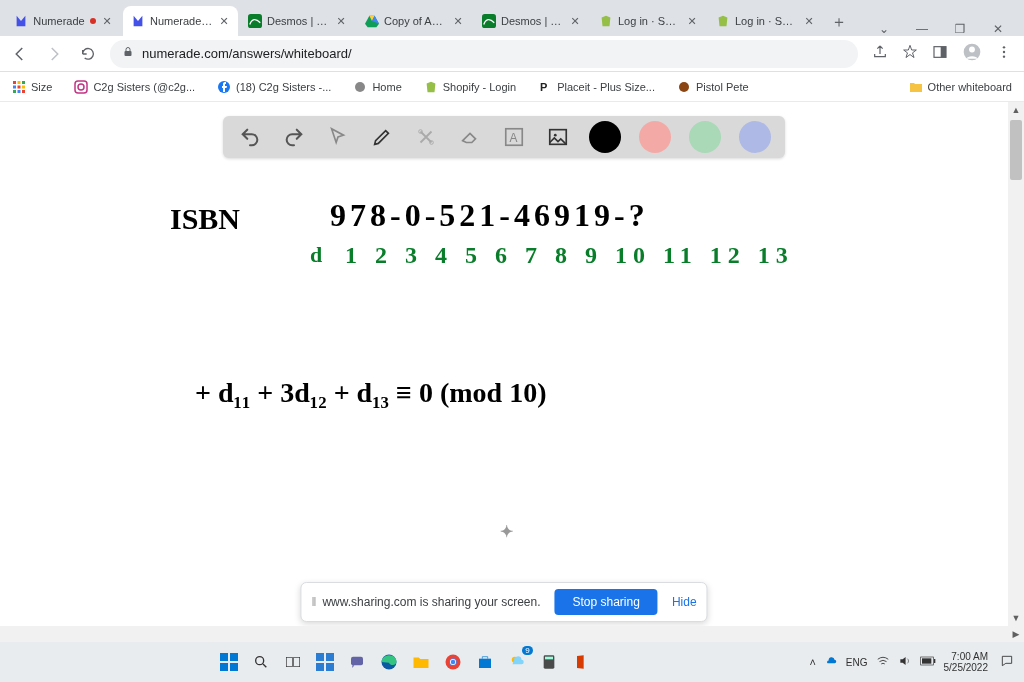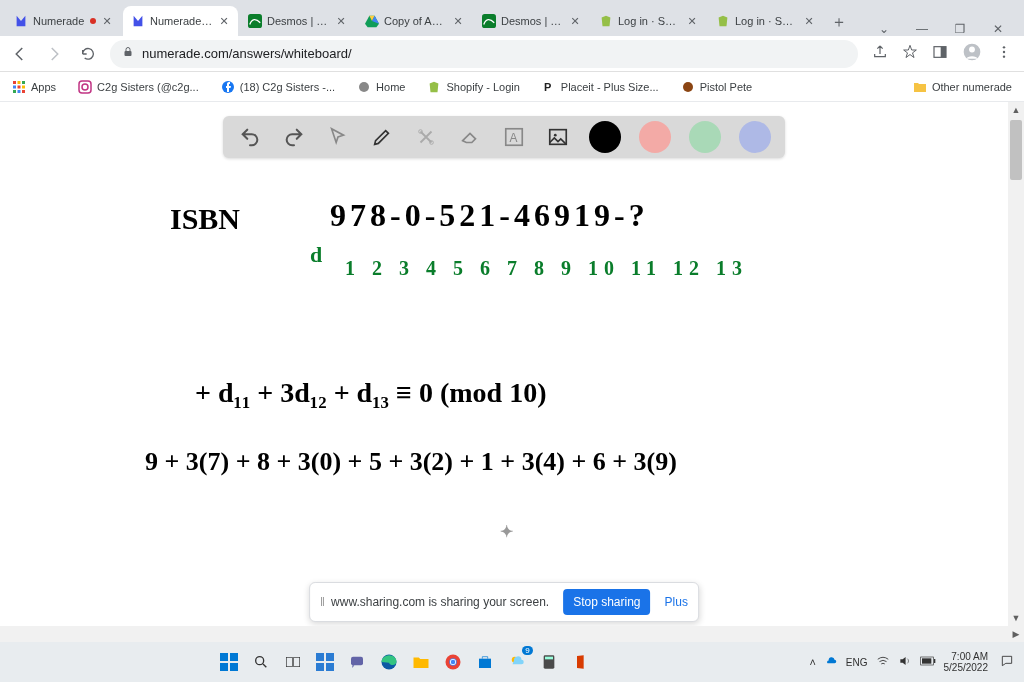--- a/index.html
+++ b/index.html
@@ -3,21 +3,21 @@
 <meta charset="utf-8">
 <style>
   * { margin: 0; padding: 0; box-sizing: border-box; font-family: "Segoe UI", Arial, sans-serif; }
   body { width: 1024px; height: 682px; background: #f1f3f4; overflow: hidden; display: flex; flex-direction: column; }
 
   
   .tab-strip { height: 36px; background: #dee1e6; display: flex; align-items: flex-end; padding: 4px 6px 0 6px; gap: 2px; }
   .tab { display: flex; align-items: center; gap: 5px; height: 30px; padding: 0 8px; font-size: 11px; color: #3c4043; border-radius: 8px 8px 0 0; min-width: 0; max-width: 115px; flex: 1; cursor: pointer; }
   .tab.active { background: #fff; }
   .tab .favicon { width: 14px; height: 14px; flex: 0 0 14px; display: flex; align-items: center; justify-content: center; }
-  .tab .tab-title { white-space: nowrap; overflow: hidden; text-overflow: ellipsis; flex: 1; }
+  .tab .tab-title { white-space: nowrap; overflow: hidden; text-overflow: ellipsis; flex: 1; text-align: center; }
   .tab .tab-close { width: 12px; height: 12px; color: #5f6368; font-size: 11px; flex: 0 0 12px; display: flex; align-items: center; justify-content: center; }
   .tab .dot { width: 6px; height: 6px; border-radius: 50%; background: #d93025; }
   .new-tab { width: 28px; height: 28px; display: flex; align-items: center; justify-content: center; color: #5f6368; cursor: pointer; }
   .win-controls { margin-left: auto; display: flex; gap: 18px; padding: 0 10px; align-items: center; color: #5f6368; }
   .win-controls span { width: 20px; text-align: center; cursor: pointer; font-size: 12px; }
 
   
   .addr-bar { height: 36px; background: #fff; display: flex; align-items: center; padding: 8px 8px; gap: 10px; border-bottom: 1px solid #e0e0e0; }
   .nav-btn { width: 24px; height: 24px; display: flex; align-items: center; justify-content: center; color: #5f6368; cursor: pointer; }
   .nav-btn.disabled { color: #bdc1c6; }
@@ -44,21 +44,21 @@
   .wb-tool svg { width: 22px; height: 22px; }
   .color-swatch { width: 32px; height: 32px; border-radius: 50%; cursor: pointer; }
 
   
   .writing { position: absolute; font-family: "Segoe Script", "Comic Sans MS", cursive; font-weight: 600; color: #000; white-space: nowrap; }
   .green { color: #0a7d2b; }
 
   
   .share-bar { position: absolute; bottom: 4px; left: 50%; transform: translateX(-50%); background: #fff; border: 1px solid #dadce0; border-radius: 6px; padding: 6px 10px; display: flex; align-items: center; gap: 14px; font-size: 12px; box-shadow: 0 2px 6px rgba(0,0,0,0.15); }
   .share-bar .msg { color: #3c4043; display: flex; align-items: center; gap: 6px; }
-  .share-bar .stop { background: #1a73e8; color: #fff; border: none; padding: 6px 10px; border-radius: 4px; cursor: pointer; font-size: 12px; }
+  .share-bar .stop { background: #1a73e8; color: #fff; border: none; padding: 6px 18px; border-radius: 4px; cursor: pointer; font-size: 12px; }
   .share-bar .hide { color: #1a73e8; cursor: pointer; }
 
   .scrollbar-h { height: 16px; background: #f1f1f1; display: flex; align-items: center; }
   .scrollbar-h .arrow { width: 16px; text-align: center; color: #606060; font-size: 9px; }
 
   .taskbar { height: 40px; background: #e8ecef; display: flex; align-items: center; padding: 0 6px; gap: 6px; }
   .taskbar .tb-center { flex:1; display:flex; justify-content:center; gap: 4px; }
   .taskbar .tb-item { width: 28px; height: 28px; display: flex; align-items: center; justify-content: center; cursor: pointer; border-radius: 4px; font-size: 14px; }
   .taskbar .tray { display: flex; align-items: center; gap: 8px; color: #303030; font-size: 11px; }
   .taskbar .clock { text-align: right; line-height: 1.1; font-size: 10px; }
@@ -201,21 +201,21 @@
           <rect x="5.5" y="1" width="3" height="3" fill="#fbbc04"></rect>
           <rect x="10" y="1" width="3" height="3" fill="#34a853"></rect>
           <rect x="1" y="5.5" width="3" height="3" fill="#4285f4"></rect>
           <rect x="5.5" y="5.5" width="3" height="3" fill="#ea4335"></rect>
           <rect x="10" y="5.5" width="3" height="3" fill="#fbbc04"></rect>
           <rect x="1" y="10" width="3" height="3" fill="#34a853"></rect>
           <rect x="5.5" y="10" width="3" height="3" fill="#4285f4"></rect>
           <rect x="10" y="10" width="3" height="3" fill="#ea4335"></rect>
         </svg>
       </span>
-    <span>Apps</span>
+    <span>Size</span>
   </div>
   <div class="bookmark">
     <span class="bk-icon">
         <svg width="14" height="14" viewBox="0 0 14 14">
           <rect x="1" y="1" width="12" height="12" rx="3" fill="none" stroke="#c13584" stroke-width="1.5"></rect>
           <circle cx="7" cy="7" r="3" fill="none" stroke="#c13584" stroke-width="1.5"></circle>
         </svg>
       </span>
     <span>C2g Sisters (@c2g...</span>
   </div>
@@ -260,21 +260,21 @@
       </span>
     <span>Pistol Pete</span>
   </div>
   <div class="bk-spacer"></div>
   <div class="bookmark">
     <span class="bk-icon">
         <svg width="14" height="14" viewBox="0 0 14 14">
           <path d="M1 3h4l1 1h7v8H1z" fill="#f6c343"></path>
         </svg>
       </span>
-    <span>Other numerade</span>
+    <span>Other whiteboard</span>
   </div>
 </div>
 
 <div class="content">
   <div class="page">
 
     <div class="wb-toolbar">
       <div class="wb-tool">
           <svg viewBox="0 0 24 24">
             <path d="M9 14l-5-5 5-5M4 9h10a6 6 0 0 1 0 12h-2" stroke="#555" stroke-width="2.2" fill="none" stroke-linecap="round"></path>
@@ -322,32 +322,31 @@
         </div>
       <div class="color-swatch" style="background:#000"></div>
       <div class="color-swatch" style="background:#f3aaa6"></div>
       <div class="color-swatch" style="background:#a9d9b7"></div>
       <div class="color-swatch" style="background:#aeb9e6"></div>
     </div>
 
     <div class="writing" style="top:100px; left:170px; font-size:30px;">ISBN</div>
     <div class="writing" style="top:95px; left:330px; font-size:32px; letter-spacing:4px;">978-0-521-46919-?</div>
     <div class="writing green" style="top:140px; left:310px; font-size:22px;">d</div>
-    <div class="writing green" style="top:155px; left:345px; font-size:20px; letter-spacing:6px;">1 2 3   4   5 6 7    8 9 10 11 12   13</div>
+    <div class="writing green" style="top:140px; left:345px; font-size:24px; letter-spacing:6px;">1 2 3   4   5 6 7    8 9 10 11 12   13</div>
     <div class="writing" style="top:275px; left:195px; font-size:28px;">+ d₁₁ + 3d₁₂ + d₁₃ ≡ 0    (mod 10)</div>
-    <div class="writing" style="top:345px; left:145px; font-size:26px;">9 + 3(7) + 8 + 3(0) + 5 + 3(2) + 1 + 3(4) + 6 + 3(9)</div>
     <div class="writing" style="top:420px; left:500px; font-size:16px; color:#999;">✦</div>
 
     <div class="share-bar">
       <span class="msg">
           <span style="color:#999">‖</span>
           <span>www.sharing.com is sharing your screen.</span>
         </span>
       <button class="stop">Stop sharing</button>
-      <span class="hide">Plus</span>
+      <span class="hide">Hide</span>
     </div>
   </div>
 
   <div class="scrollbar-v">
     <div class="arrow">▲</div>
     <div class="thumb" style="height:60px; margin-top:2px;"></div>
     <div style="flex:1"></div>
     <div class="arrow">▼</div>
   </div>
 </div>

